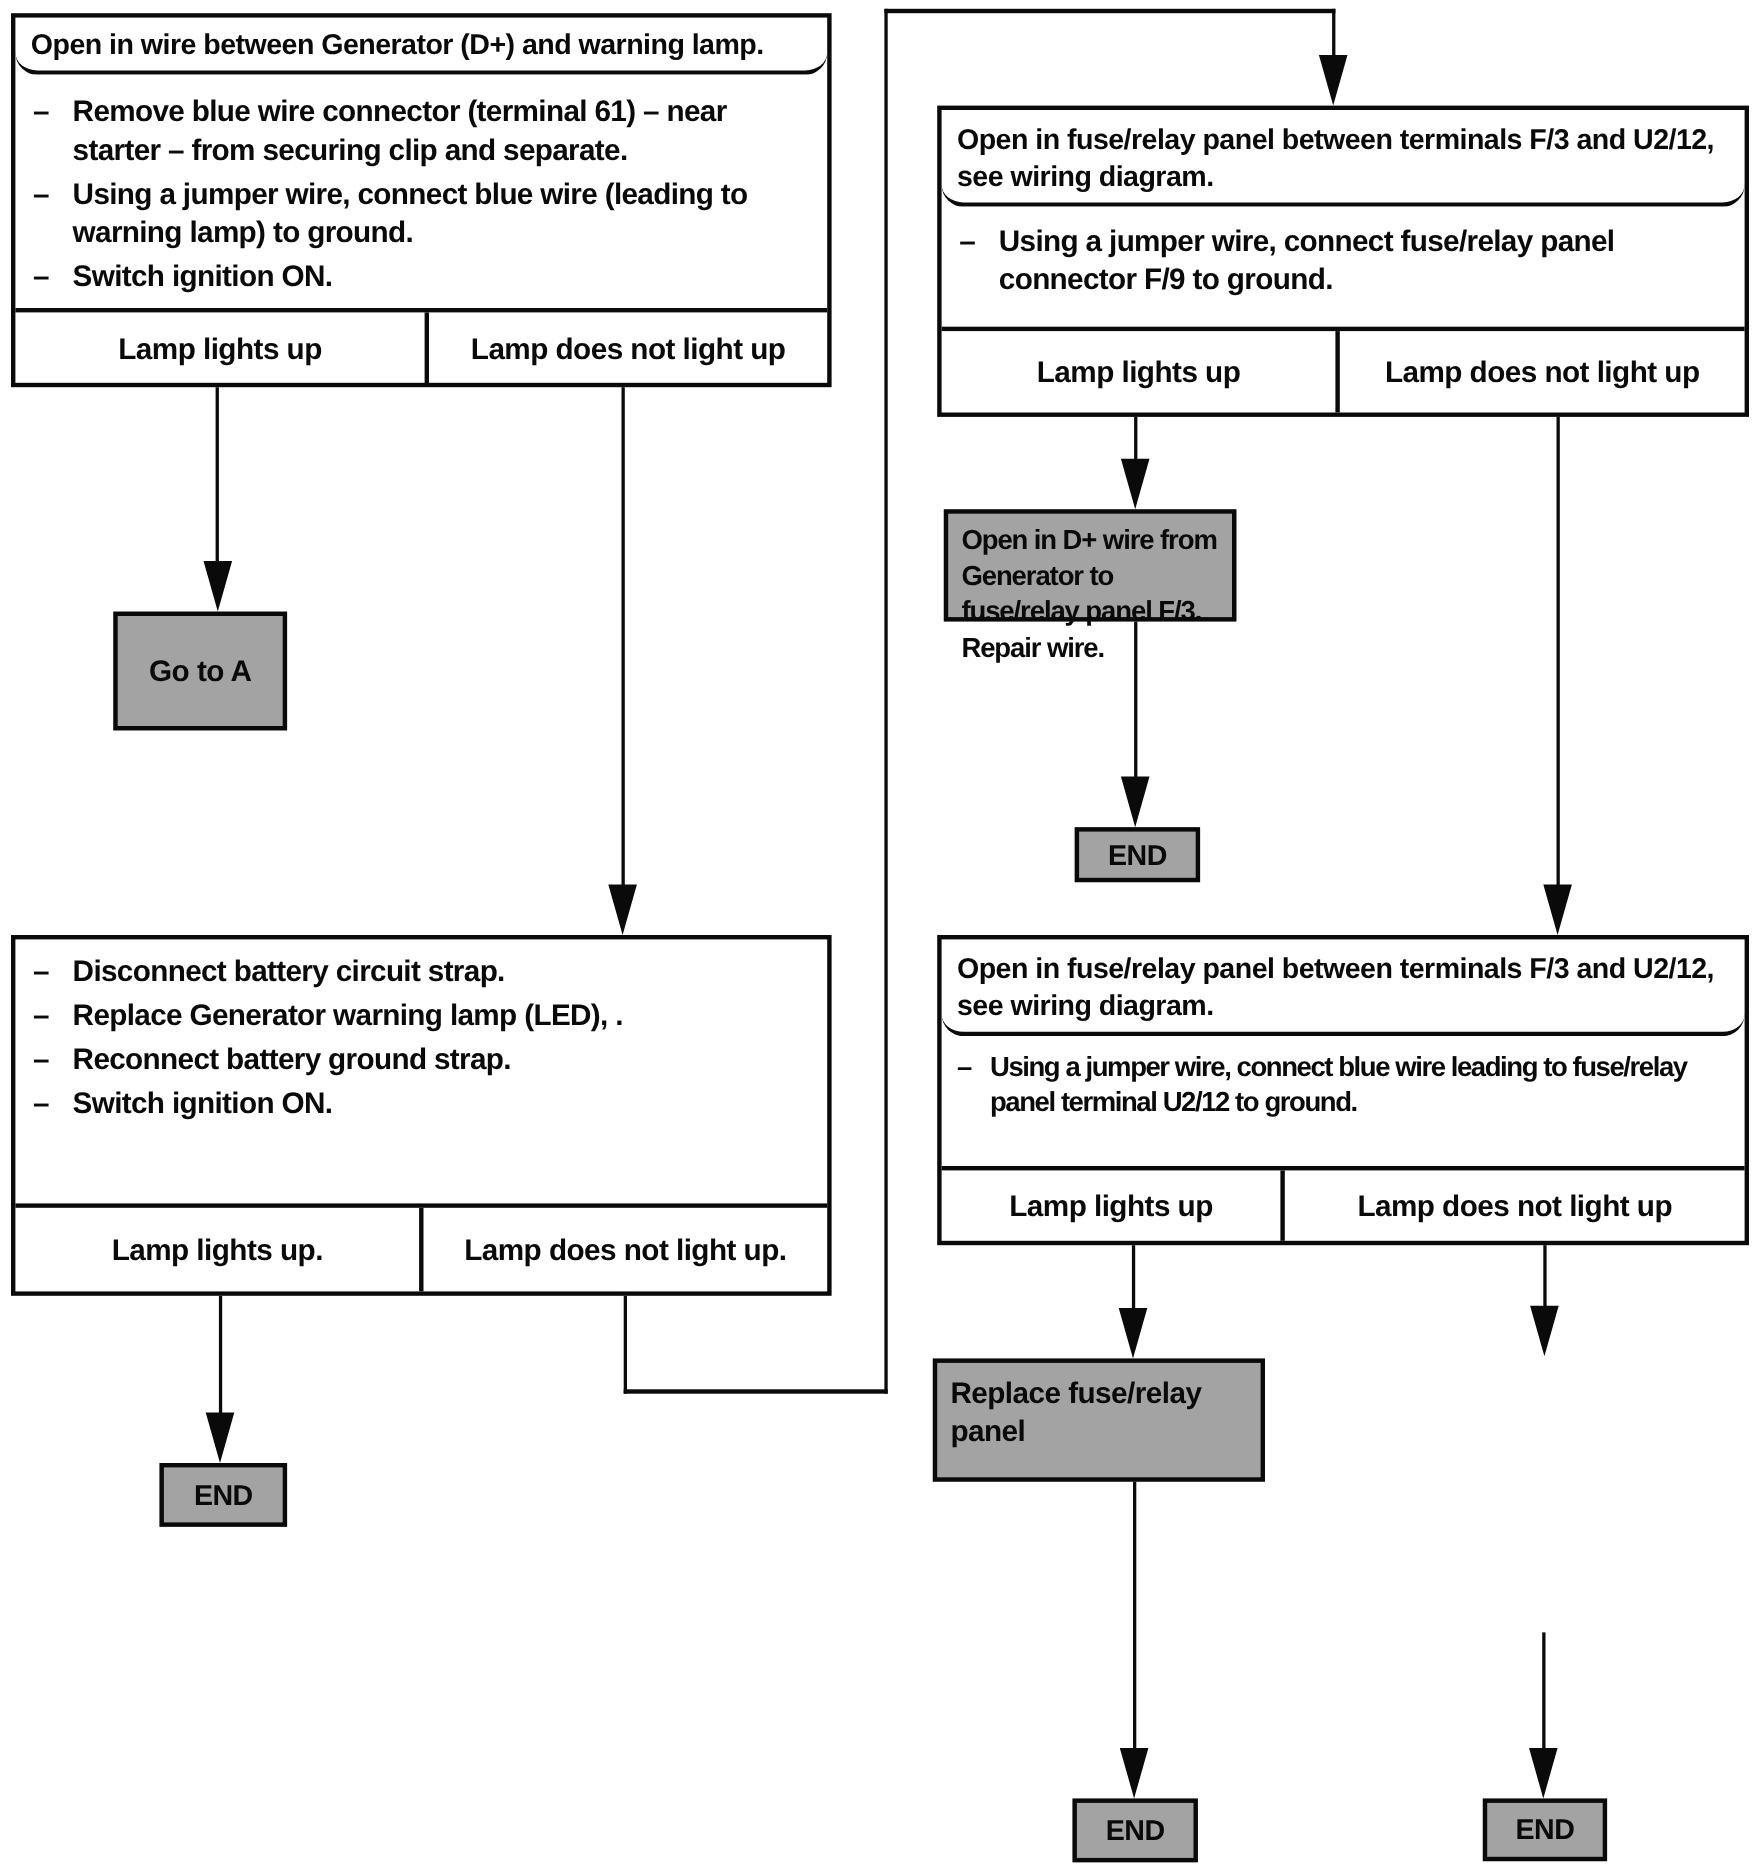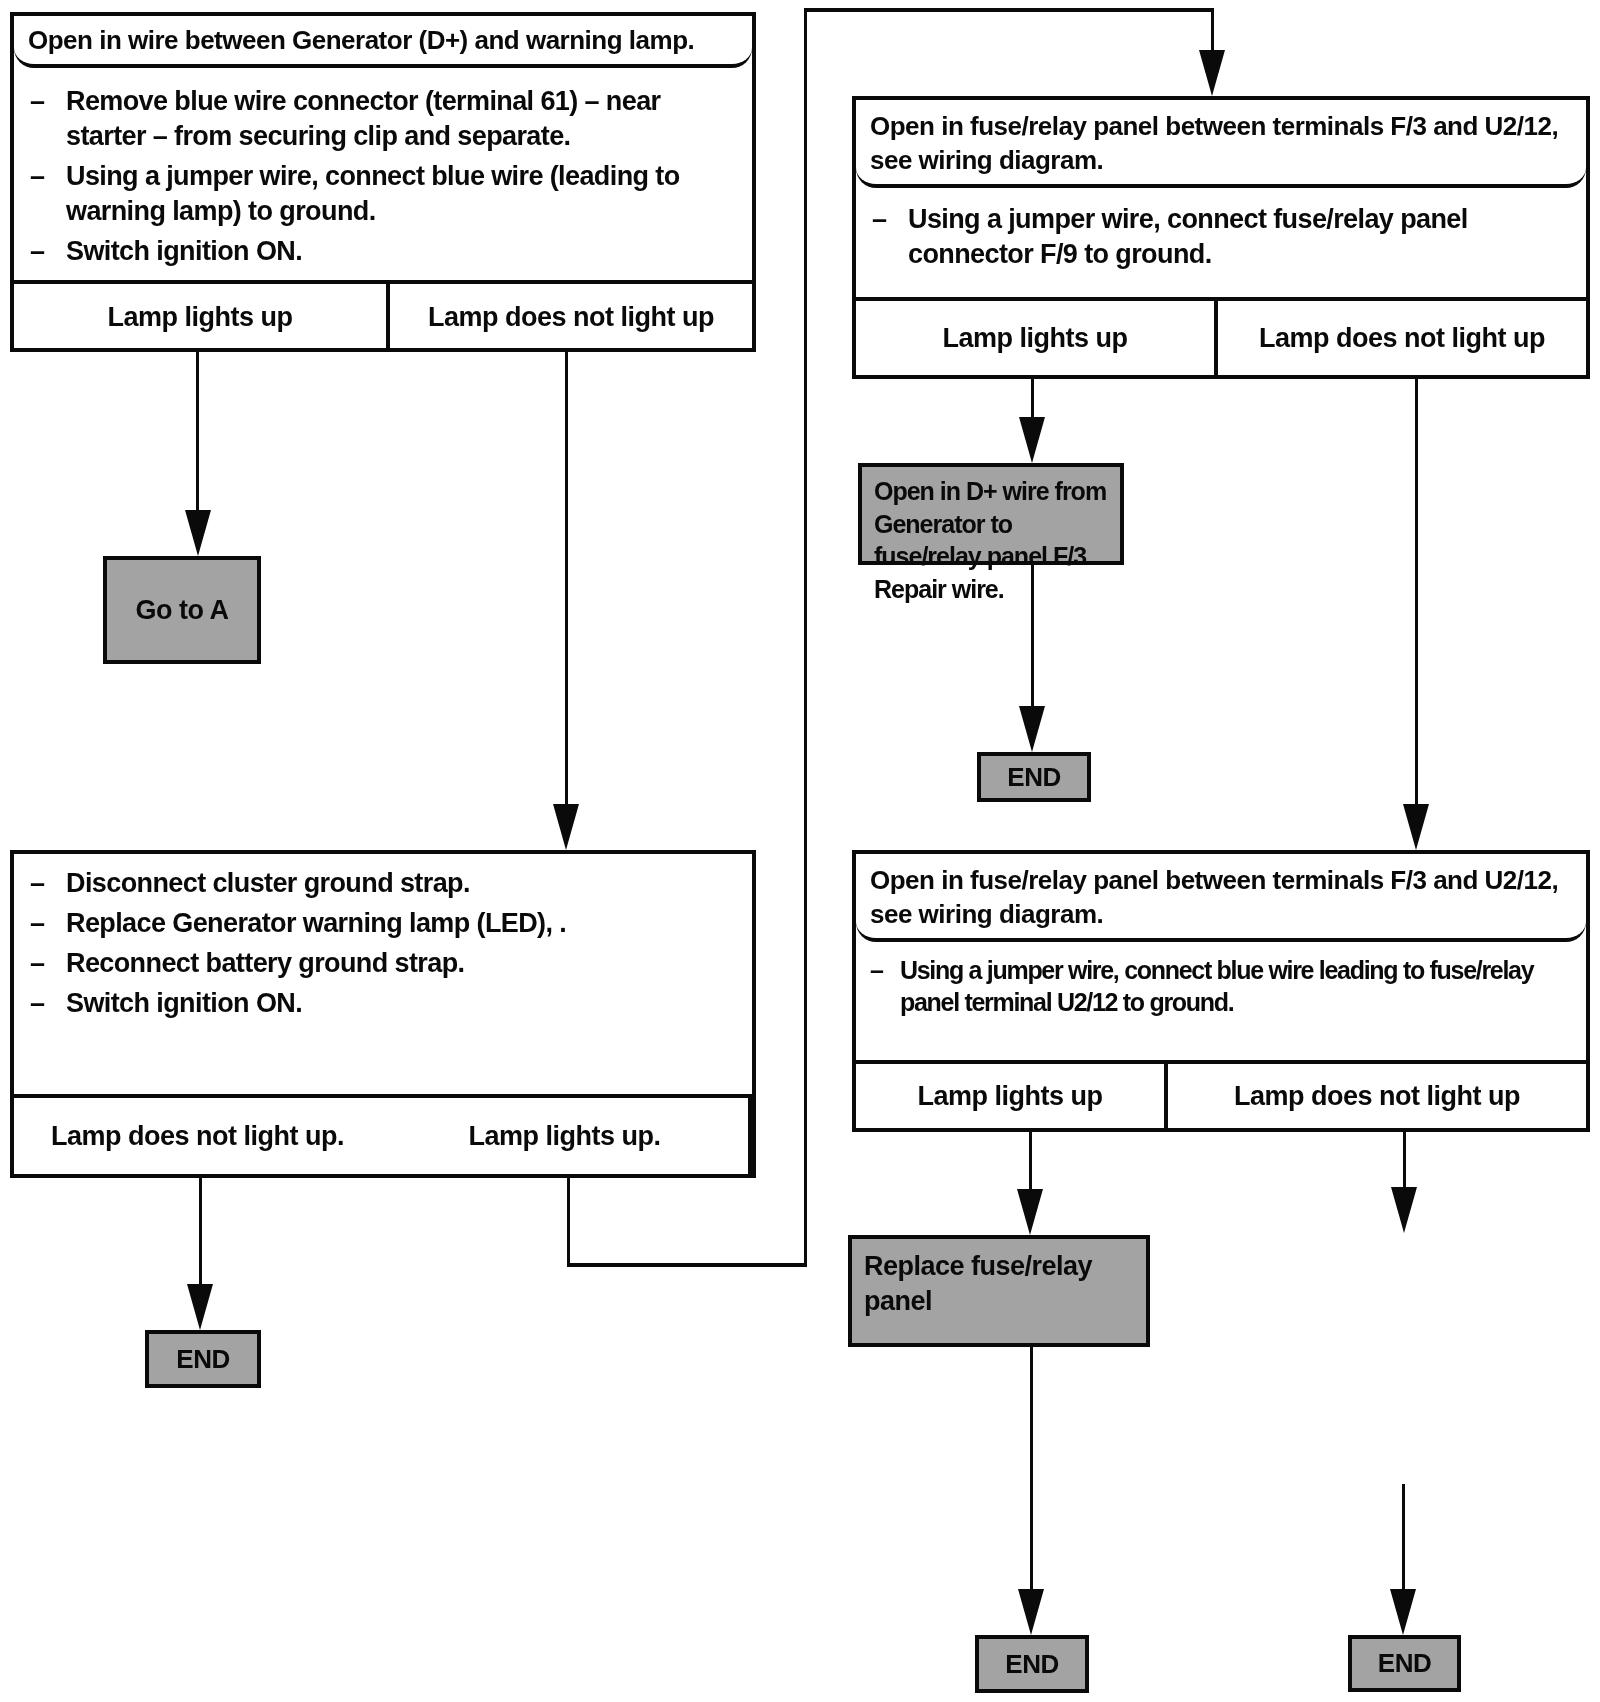--- a/index.html
+++ b/index.html
@@ -68,38 +68,38 @@
       <div class="cell right">Lamp does not light up</div>
     </div>
   </div>
 
   <div class="leaf" style="left:103px;top:556px;width:158px;height:108px;">Go to A</div>
 
   <div class="box" style="left:10px;top:850px;width:746px;height:328px;">
     <div class="steps" style="padding-top:12px;">
       <div class="step">
         <span class="m">–</span>
-        <span class="t">Disconnect cluster ground strap.</span>
+        <span class="t">Disconnect battery circuit strap.</span>
       </div>
       <div class="step">
         <span class="m">–</span>
         <span class="t">Replace Generator warning lamp (LED), .</span>
       </div>
       <div class="step">
         <span class="m">–</span>
         <span class="t">Reconnect battery ground strap.</span>
       </div>
       <div class="step">
         <span class="m">–</span>
         <span class="t">Switch ignition ON.</span>
       </div>
     </div>
     <div class="outcomes" style="height:76px;">
+      <div class="cell left" style="width:371px;">Lamp lights up.</div>
       <div class="cell right">Lamp does not light up.</div>
-      <div class="cell left" style="width:371px;">Lamp lights up.</div>
     </div>
   </div>
 
   <div class="leaf" style="left:145px;top:1330px;width:116px;height:58px;font-size:26px;">END</div>
 
   <div class="box" style="left:852px;top:96px;width:738px;height:283px;">
     <div class="title" style="padding-top:10px;">Open in fuse/relay panel between terminals F/3 and U2/12, see wiring diagram.</div>
     <div class="steps" style="padding-top:14px;">
       <div class="step">
         <span class="m">–</span>

